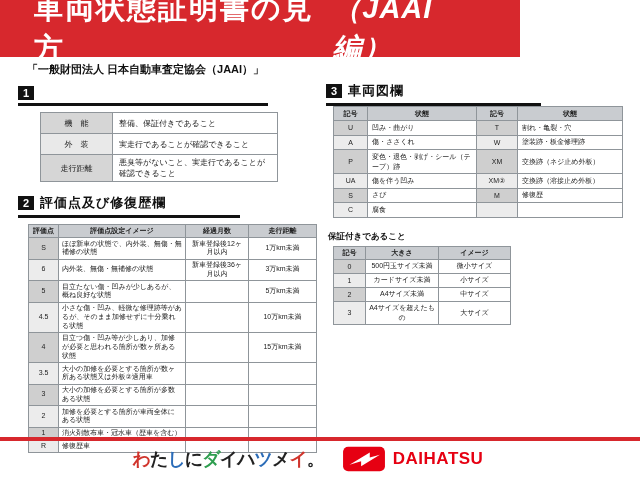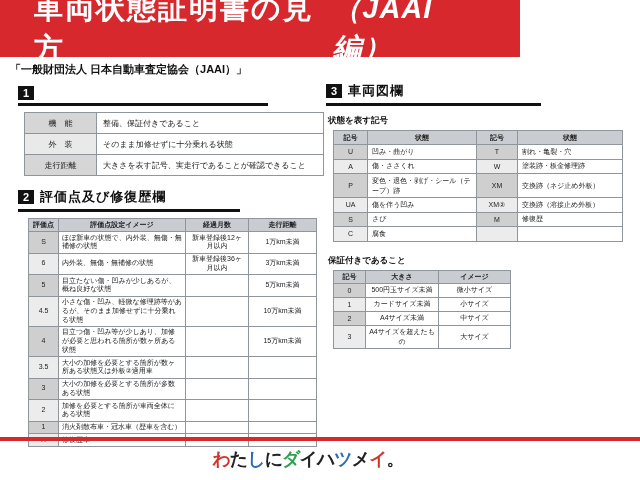--- a/index.html
+++ b/index.html
@@ -10,41 +10,41 @@
   }
   
   .titlebar {
     position:absolute; left:0; top:0; width:520px; height:57px;
     background:#d7282d; display:flex; align-items:center;
     justify-content:space-between; padding:0 34px;
   }
   .titlebar .t-main { color:#fff; font-size:29px; font-weight:bold; letter-spacing:2px; }
   .titlebar .t-sub  { color:#fff; font-size:29px; font-weight:bold; letter-spacing:1px;font-style:italic; }
   .assoc {
-    position:absolute; left:10px; top:62px; font-size:11px; font-weight:bold; color:#111;
+    position:absolute; left:27px; top:62px; font-size:11px; font-weight:bold; color:#111;
   }
   
   .sec-head {
     display:flex; align-items:center; gap:6px;
     border-bottom:3px solid #111; padding-bottom:3px;
   }
   .sec-num {
     background:#111; color:#fff; font-weight:bold; font-size:11px;
     width:16px; height:14px; display:flex; align-items:center; justify-content:center;
     flex:0 0 16px;
   }
   .sec-title { font-weight:bold; font-size:13px; color:#111; letter-spacing:1px; }
   
   .col-left  { position:absolute; left:18px;  top:86px; width:302px; }
   .col-right { position:absolute; left:326px; top:82px; width:302px; }
   
   table { border-collapse:collapse; table-layout:fixed; }
   td, th { border:1px solid #8f959a; color:#222; vertical-align:middle; }
   
-  .t1 { width:300px; margin:6px 0 0 6px; }
+  .t1 { width:238px; margin:6px 0 0 22px; }
   .t1 td { height:21px; font-size:8px; }
   .t1 .lab { width:72px; text-align:center; background:#d6d6d6; }
   .t1 tr:nth-child(even) .lab { background:#e9e9e9; }
   .t1 .desc { padding:2px 6px; }
   
   .t2 { width:288px; margin:6px 0 0 10px; }
   .t2 th { background:#c9ccd0; font-size:7px; font-weight:bold; height:13px; padding:1px 2px; }
   .t2 td { font-size:7px; padding:1.5px 3px; line-height:1.25; }
   .t2 .sym { text-align:center; background:#ececec; }
   .t2 tr:nth-child(even) .sym { background:#cfcfcf; }
@@ -88,25 +88,25 @@
   </div>
 
   <table class="t1">
     <tbody>
         <tr>
       <td class="lab">機　能</td>
       <td class="desc">整備、保証付きであること</td>
     </tr>
     <tr>
       <td class="lab">外　装</td>
-      <td class="desc">そのまま加修せずに十分乗れる状態</td>
+      <td class="desc">実走行であることが確認できること</td>
     </tr>
     <tr>
       <td class="lab">走行距離</td>
-      <td class="desc">大きさを表す記号、実走行であることが確認できること</td>
+      <td class="desc">悪臭等がないこと、実走行であることが確認できること</td>
     </tr>
   </tbody>
     </table>
 
   <div class="sec-head" style="width:222px; margin-top:12px;">
     <span class="sec-num">2</span>
     <span class="sec-title">評価点及び修復歴欄</span>
   </div>
 
   <table class="t2">
@@ -188,21 +188,20 @@
 
 </div>
 
 <div class="col-right">
 
   <div class="sec-head" style="width:215px;">
     <span class="sec-num">3</span>
     <span class="sec-title">車両図欄</span>
   </div>
 
-  <div class="cap">状態を表す記号</div>
 
   <table class="t3">
     <colgroup>
         <col style="width:34px">
         <col style="width:109px">
         <col style="width:41px">
         <col style="width:105px">
       </colgroup>
     <tbody>
         <tr>
@@ -284,13 +283,20 @@
       <td>A4サイズを超えたもの</td>
       <td>大サイズ</td>
     </tr>
   </tbody>
     </table>
 </div>
 
 <div class="footer-rule"></div>
 <div class="footer-logos">
   <span class="slogan"><span style="color: rgb(208, 52, 44);">わ</span><span style="color: rgb(34, 34, 34);">た</span><span style="color: rgb(43, 108, 184);">し</span><span style="color: rgb(34, 34, 34);">に</span><span style="color: rgb(46, 158, 79);">ダ</span><span style="color: rgb(34, 34, 34);">イ</span><span style="color: rgb(34, 34, 34);">ハ</span><span style="color: rgb(43, 108, 184);">ツ</span><span style="color: rgb(34, 34, 34);">メ</span><span style="color: rgb(208, 52, 44);">イ</span><span style="color: rgb(34, 34, 34);">。</span></span>
+  <span class="brandwrap">
+    <svg class="dmark" width="44" height="26" viewBox="0 0 60 36">
+      <rect x="1" y="1" width="58" height="34" rx="7" fill="#e60012"></rect>
+      <path d="M10 26 L38 9 L38 16 L52 12 L26 28 L26 21 Z" fill="#ffffff"></path>
+    </svg>
+    <span class="brandname">DAIHATSU</span>
+  </span>
 </div>
 
 </body></html>

